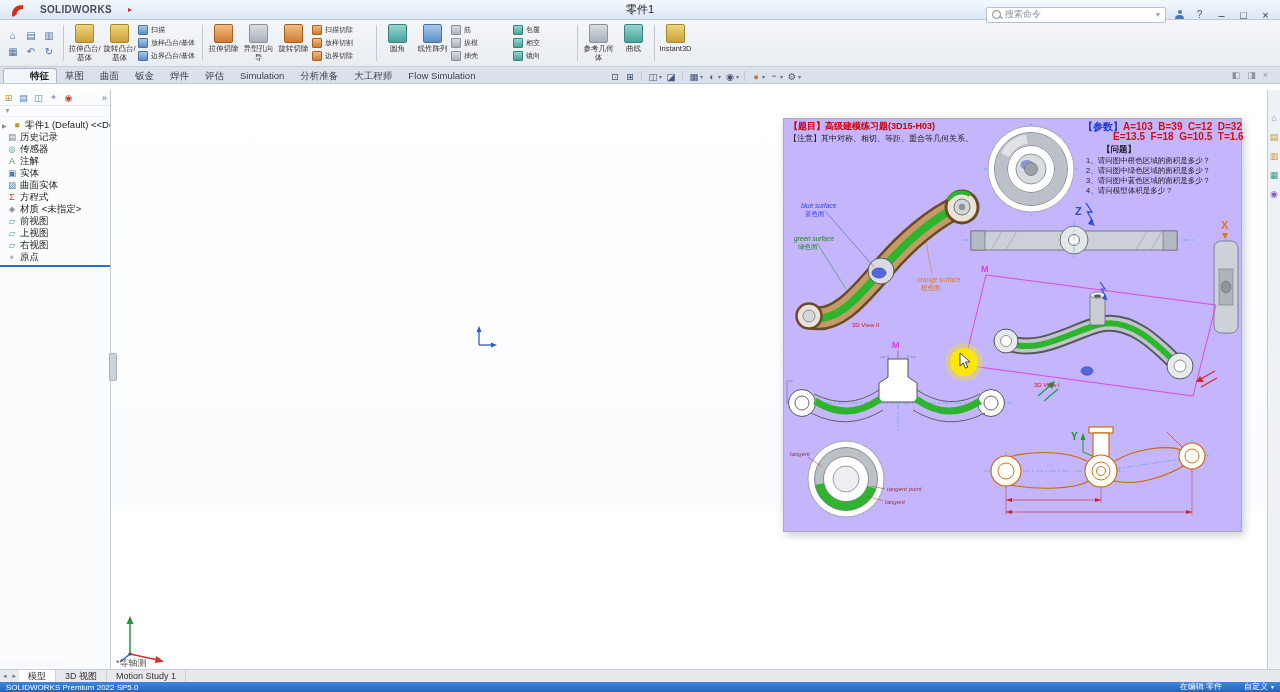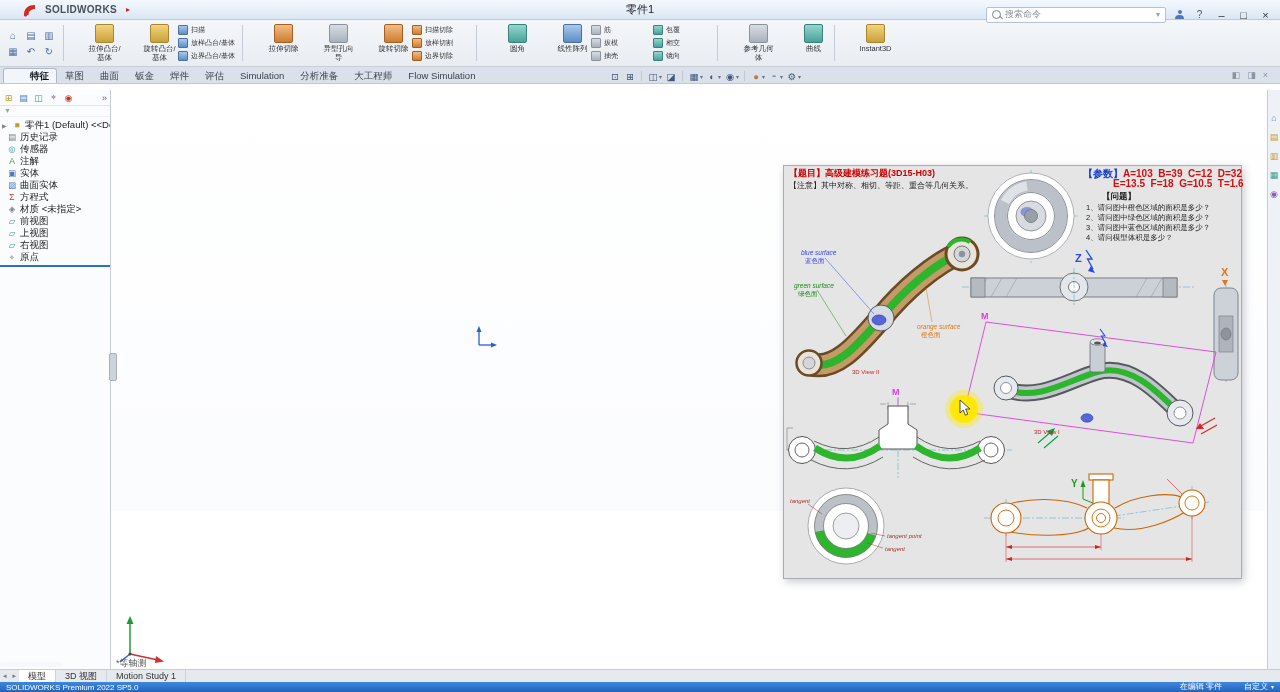--- a/index.html
+++ b/index.html
@@ -2,21 +2,21 @@
 <html><head>
 <meta charset="utf-8">
 <style>
   html,body{margin:0;padding:0;background:#888;}
   #screen{position:relative;width:1280px;height:692px;background:#fff;overflow:hidden;
           font-family:"Liberation Sans","DejaVu Sans",sans-serif;-webkit-font-smoothing:antialiased;}
   
   #titlebar{position:absolute;left:0;top:0;width:100%;height:20px;box-sizing:border-box;
             background:linear-gradient(#f3f8fd,#dbe7f5);border-bottom:1px solid #bcc9da;
             display:flex;align-items:center;z-index:30;}
-  .tb-left{display:flex;align-items:center;gap:9px;padding-left:22px;}
+  .tb-left{display:flex;align-items:center;gap:16px;padding-left:10px;}
   .sw-name{font-size:10px;font-weight:bold;color:#4a4f56;letter-spacing:.3px;}
   .tb-caret{color:#c22;font-size:8px;}
   .tb-title{position:absolute;left:0;right:0;text-align:center;font-size:11px;color:#222;pointer-events:none;}
   .tb-right{margin-left:auto;display:flex;align-items:center;gap:9px;padding-right:8px;z-index:2;margin-top:10px;}
   .searchbox{display:flex;align-items:center;gap:4px;background:#fff;border:1px solid #b6c2d2;border-radius:2px;
              height:14px;width:168px;padding:0 5px;font-size:9px;color:#8a93a0;}
   .mag{width:7px;height:7px;border:1.4px solid #7a8494;border-radius:50%;position:relative;flex:none;}
   .mag::after{content:"";position:absolute;left:6px;top:6px;width:4px;height:1.4px;background:#7a8494;transform:rotate(45deg);}
   .s-ph{flex:1;}
   .person{width:9px;height:9px;position:relative;flex:none;}
@@ -24,21 +24,21 @@
   .person::after{content:"";position:absolute;left:0;top:4.5px;width:9px;height:4.5px;border-radius:4px 4px 0 0;background:#4a78b8;}
   .tb-ico{font-size:10px;color:#4a5563;width:13px;text-align:center;}
   .win{font-size:11px;color:#333;}
   
   #ribbon{position:absolute;left:0;top:20px;width:100%;height:47px;box-sizing:border-box;
           background:linear-gradient(#f4f6f9,#e9edf2);border-bottom:1px solid #c9cfd8;
           display:flex;align-items:stretch;padding:1px 0 1px 2px;z-index:20;}
   .qat{display:grid;grid-template-columns:repeat(3,16px);grid-auto-rows:15px;gap:1px 2px;align-content:center;padding:0 3px;}
   .qi{font-size:10px;color:#4a6da0;text-align:center;line-height:15px;}
   .rsep{width:1px;background:#c5cbd4;margin:4px 3px;}
-  .rbtn{width:35px;display:flex;flex-direction:column;align-items:center;padding-top:3px;gap:2px;margin-left:20px;}
+  .rbtn{width:35px;display:flex;flex-direction:column;align-items:center;padding-top:3px;gap:2px;}
   .ric{width:19px;height:19px;border-radius:2px;flex:none;}
   .rlb{font-size:7.5px;line-height:8.5px;text-align:center;color:#333;width:35px;overflow:hidden;}
   .rstack{display:flex;flex-direction:column;justify-content:center;gap:1px;width:60px;padding:0 1px;}
   .rsmall{display:flex;align-items:center;gap:3px;height:12px;overflow:hidden;}
   .rsmall .ric{width:10px;height:10px;border-radius:1px;}
   .rsmall .rlb{font-size:7px;text-align:left;width:auto;white-space:nowrap;}
   .ic-gold{background:linear-gradient(#f2d47c,#c9a139);border:1px solid #a8862e;box-sizing:border-box;}
   .ic-blue{background:linear-gradient(#a9c9ec,#5c8ec7);border:1px solid #49729e;box-sizing:border-box;}
   .ic-teal{background:linear-gradient(#93d6cf,#49a29a);border:1px solid #3a837c;box-sizing:border-box;}
   .ic-cut{background:linear-gradient(#f0bd85,#d07c31);border:1px solid #a5601f;box-sizing:border-box;}
@@ -76,22 +76,22 @@
   .rollback{height:2px;background:#2a6fc9;margin-top:2px;width:100%;}
   .c-gold{color:#c79a2e;} .c-blue{color:#4a78b8;} .c-teal{color:#3a9a8e;}
   .c-gray{color:#7b828c;} .c-green{color:#3a9a3a;} .c-red{color:#c0392b;} .c-purp{color:#8b5bb8;}
   #splitter{position:absolute;left:109px;top:353px;width:6px;height:26px;background:#cdd3da;border:1px solid #a9b0ba;border-radius:2px;z-index:11;}
   
   #taskpane{position:absolute;right:0;top:90px;width:13px;height:579px;box-sizing:border-box;z-index:10;
             background:#eef1f5;border-left:1px solid #c6ccd5;display:flex;flex-direction:column;align-items:center;
             gap:10px;padding-top:24px;}
   .tpi{font-size:9px;line-height:9px;}
   
-  #ppanel{position:absolute;left:783px;top:118px;width:457px;height:412px;background:#e5e5e5;
-          border:1px solid #a8adb5;box-shadow:2px 3px 8px rgba(60,70,90,.28);z-index:15;margin-top:47px;}
+  #ppanel{position:absolute;left:783px;top:118px;width:457px;height:412px;background:#c4b5fd;
+          border:1px solid #a8adb5;box-shadow:2px 3px 8px rgba(60,70,90,.28);z-index:15;}
   #ppanel svg{position:absolute;left:0;top:0;}
   .pt{position:absolute;font-size:8px;color:#222;line-height:9.5px;z-index:2;}
   .pre{white-space:pre;}
   #pp-title{left:5px;top:3px;color:#cc0000;font-weight:bold;font-size:9px;}
   #pp-note1{left:5px;top:15px;width:196px;}
   #pp-note2{left:5px;top:25px;width:196px;}
   #pp-params{left:299px;top:3px;font-size:10px;font-weight:bold;}
   #pp-qhdr{left:318px;top:26px;font-weight:bold;font-size:8.5px;}
   .pq{left:302px;font-size:7.5px;color:#1c1c1c;}
   svg text{font-family:"Liberation Sans","DejaVu Sans",sans-serif;}

